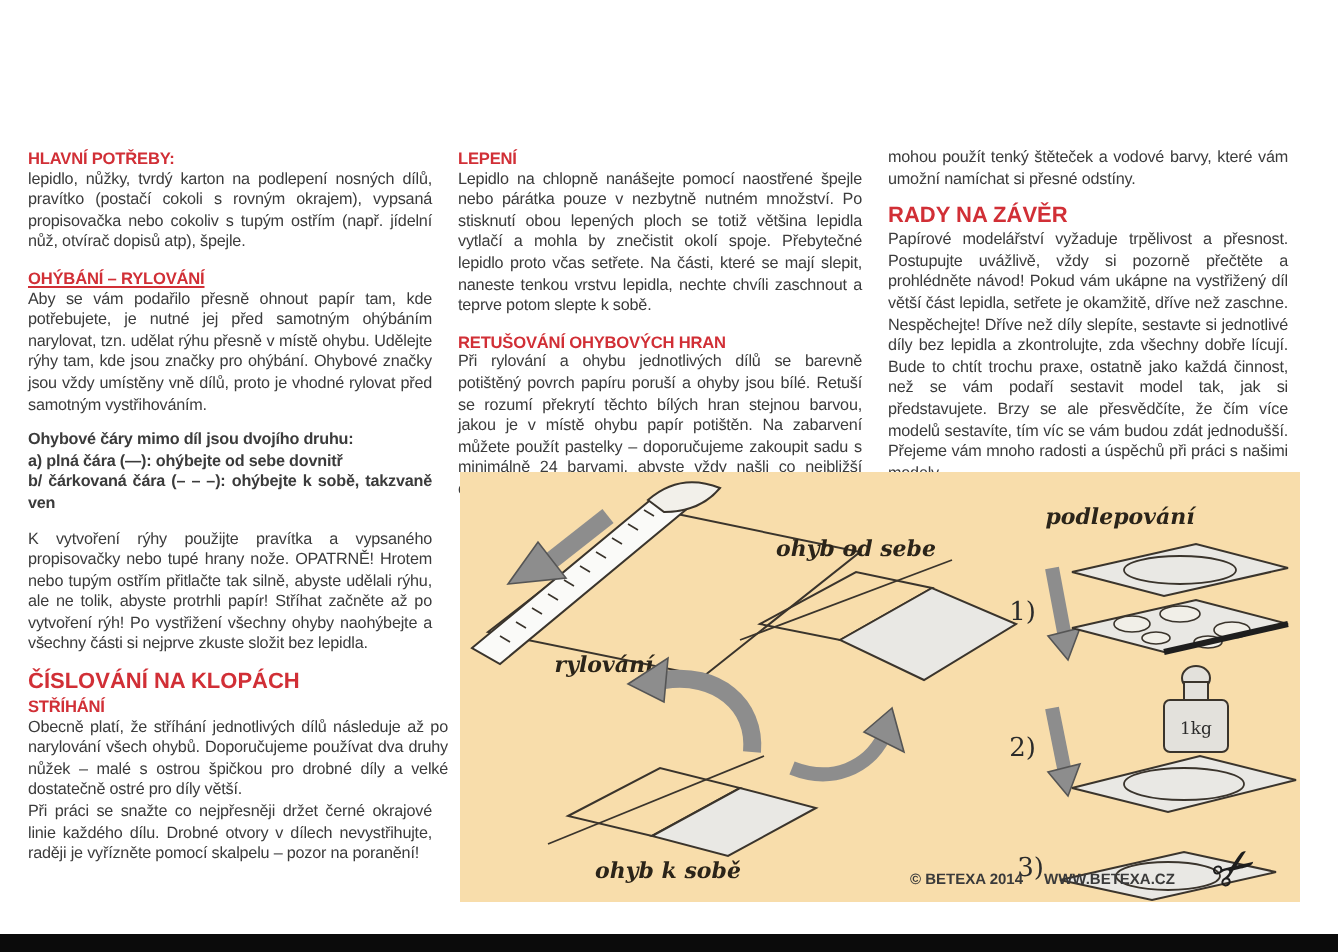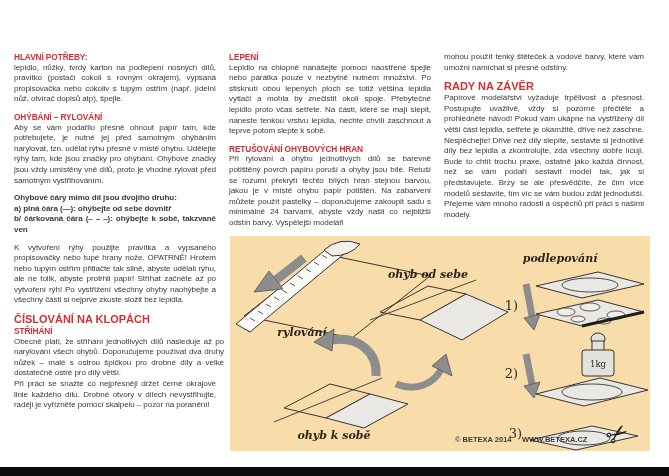--- a/index.html
+++ b/index.html
@@ -8,31 +8,31 @@
     font-family:"Liberation Sans", sans-serif; overflow:hidden;
     color:var(--body_text,#3b3b3b);
   }
   .banner{
     position:absolute; left:13px; top:14px; width:625px; height:38px;
     background:var(--banner_red,#cb2b33); color:#fff;
     display:flex; align-items:center; padding-left:14px;
     font-size:16.5px; font-weight:bold; letter-spacing:0.2px;
   }
   .col{
-    position:absolute; top:52px; width:210px;
+    position:absolute; top:74px; width:210px;
     font-size:8.1px; line-height:10.6px; letter-spacing:-0.1px;
     text-align:justify;
   }
   .col1{left:14px;} .col2{left:229px;} .col3{left:444px; width:208px;}
   .hd{
     color:var(--heading_red,#d12f36); font-weight:bold; margin:0;
     font-size:8.3px; line-height:10.6px; text-align:left;
   }
   .hd.lg{font-size:11px; line-height:13px; letter-spacing:0;}
-  .hd.u{}
+  .hd.u{text-decoration:underline;}
   .para{margin:0 8px 7px 0;}
   .para.tight{margin:0;}
   .line{margin:0;font-weight:bold;}
   .panel{
     position:absolute; left:230px; top:236px; width:420px; height:215px;
     background:var(--panel_tan,#f8ddab);
   }
   .panel svg{display:block;}
   .ill-label{font:italic bold 11px "DejaVu Serif", serif; fill:#2b2419;}
   .ill-step{font:13px "DejaVu Serif", serif; fill:#2b2b2b;}

